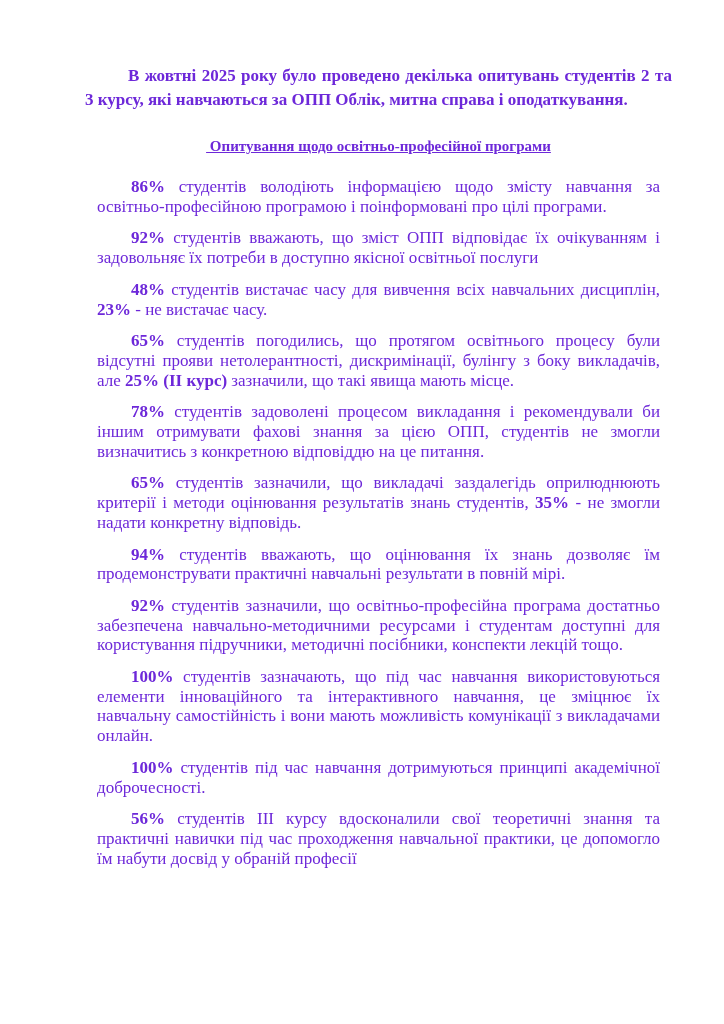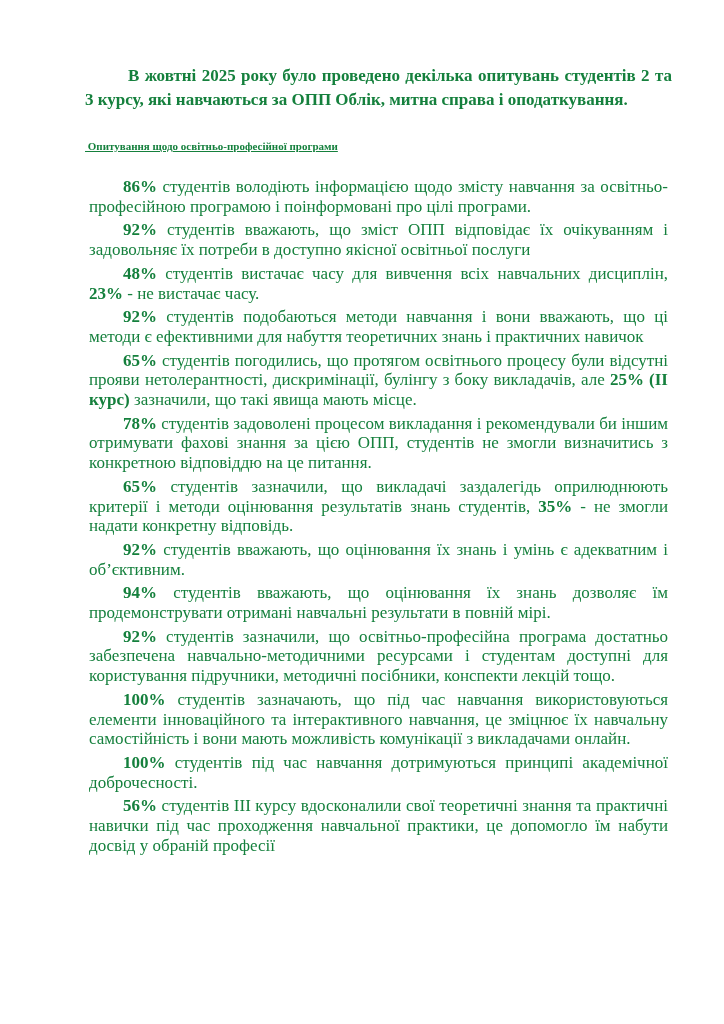--- a/index.html
+++ b/index.html
@@ -7,45 +7,45 @@
     margin: 0;
     padding: 0;
     background: #ffffff;
   }
   .page {
     position: relative;
     width: 724px;
     height: 1024px;
     box-sizing: border-box;
     background: #ffffff;
-    color: #15803d;
+    color: #6d28d9;
     padding: 64px 52px 40px 85px;
     font-family: "Liberation Serif", "DejaVu Serif", serif;
     font-size: 17px;
     overflow: hidden;
   }
   .intro {
     margin: 0 0 22px 0;
     font-weight: bold;
     text-align: justify;
     text-indent: 43px;
     line-height: 24px;
   }
   .section-heading {
     margin: 0 0 19px 0;
-    font-size: 11px;
+    font-size: 15px;
     font-weight: bold;
     line-height: 24px;
-    text-align: left;
+    text-align: center;
   }
   .section-heading .underline {
     text-decoration: underline;
   }
   .body-par {
-    margin: 4px;
+    margin: 12px;
     text-align: justify;
     text-indent: 34px;
     line-height: 19.7px;
   }
   .body-par b {
     font-weight: bold;
   }
 </style>
 </head>
 <body>
@@ -54,24 +54,22 @@
   <p class="intro">В жовтні 2025 року було проведено декілька опитувань студентів 2 та 3 курсу, які навчаються за ОПП Облік, митна справа і оподаткування.</p>
 
   <h2 class="section-heading">
     <span class="underline">&nbsp;Опитування щодо освітньо-професійної програми</span>
   </h2>
 
   <div id="paragraphs">
       <p class="body-par"><b>86%</b><span> студентів володіють інформацією щодо змісту навчання за освітньо-професійною програмою і поінформовані про цілі програми.</span></p>
       <p class="body-par"><b>92%</b><span> студентів вважають, що зміст ОПП відповідає їх очікуванням і задовольняє їх потреби в доступно якісної освітньої послуги</span></p>
       <p class="body-par"><b>48%</b><span> студентів вистачає часу для вивчення всіх навчальних дисциплін, </span><b>23%</b><span> - не вистачає часу.</span></p>
-      <p class="body-par"><b>92%</b><span> студентів подобаються методи навчання і вони вважають, що ці методи є ефективними для набуття теоретичних знань і практичних навичок</span></p>
       <p class="body-par"><b>65%</b><span> студентів погодились, що протягом освітнього процесу були відсутні прояви нетолерантності, дискримінації, булінгу з боку викладачів, але </span><b>25% (ІІ курс)</b><span> зазначили, що такі явища мають місце.</span></p>
       <p class="body-par"><b>78%</b><span> студентів задоволені процесом викладання і рекомендували би іншим отримувати фахові знання за цією ОПП, студентів не змогли визначитись з конкретною відповіддю на це питання.</span></p>
       <p class="body-par"><b>65%</b><span> студентів зазначили, що викладачі заздалегідь оприлюднюють критерії і методи оцінювання результатів знань студентів, </span><b>35%</b><span> - не змогли надати конкретну відповідь.</span></p>
-      <p class="body-par"><b>92%</b><span> студентів вважають, що оцінювання їх знань і умінь є адекватним і об’єктивним.</span></p>
-      <p class="body-par"><b>94%</b><span> студентів вважають, що оцінювання їх знань дозволяє їм продемонструвати отримані навчальні результати в повній мірі.</span></p>
+      <p class="body-par"><b>94%</b><span> студентів вважають, що оцінювання їх знань дозволяє їм продемонструвати практичні навчальні результати в повній мірі.</span></p>
       <p class="body-par"><b>92%</b><span> студентів зазначили, що освітньо-професійна програма достатньо забезпечена навчально-методичними ресурсами і студентам доступні для користування підручники, методичні посібники, конспекти лекцій тощо.</span></p>
       <p class="body-par"><b>100%</b><span> студентів зазначають, що під час навчання використовуються елементи інноваційного та інтерактивного навчання, це зміцнює їх навчальну самостійність і вони мають можливість комунікації з викладачами онлайн.</span></p>
       <p class="body-par"><b>100%</b><span> студентів під час навчання дотримуються принципі академічної доброчесності.</span></p>
       <p class="body-par"><b>56%</b><span> студентів ІІІ курсу вдосконалили свої теоретичні знання та практичні навички під час проходження навчальної практики, це допомогло їм набути досвід у обраній професії</span></p>
     </div>
 </div>
 
 </body></html>

